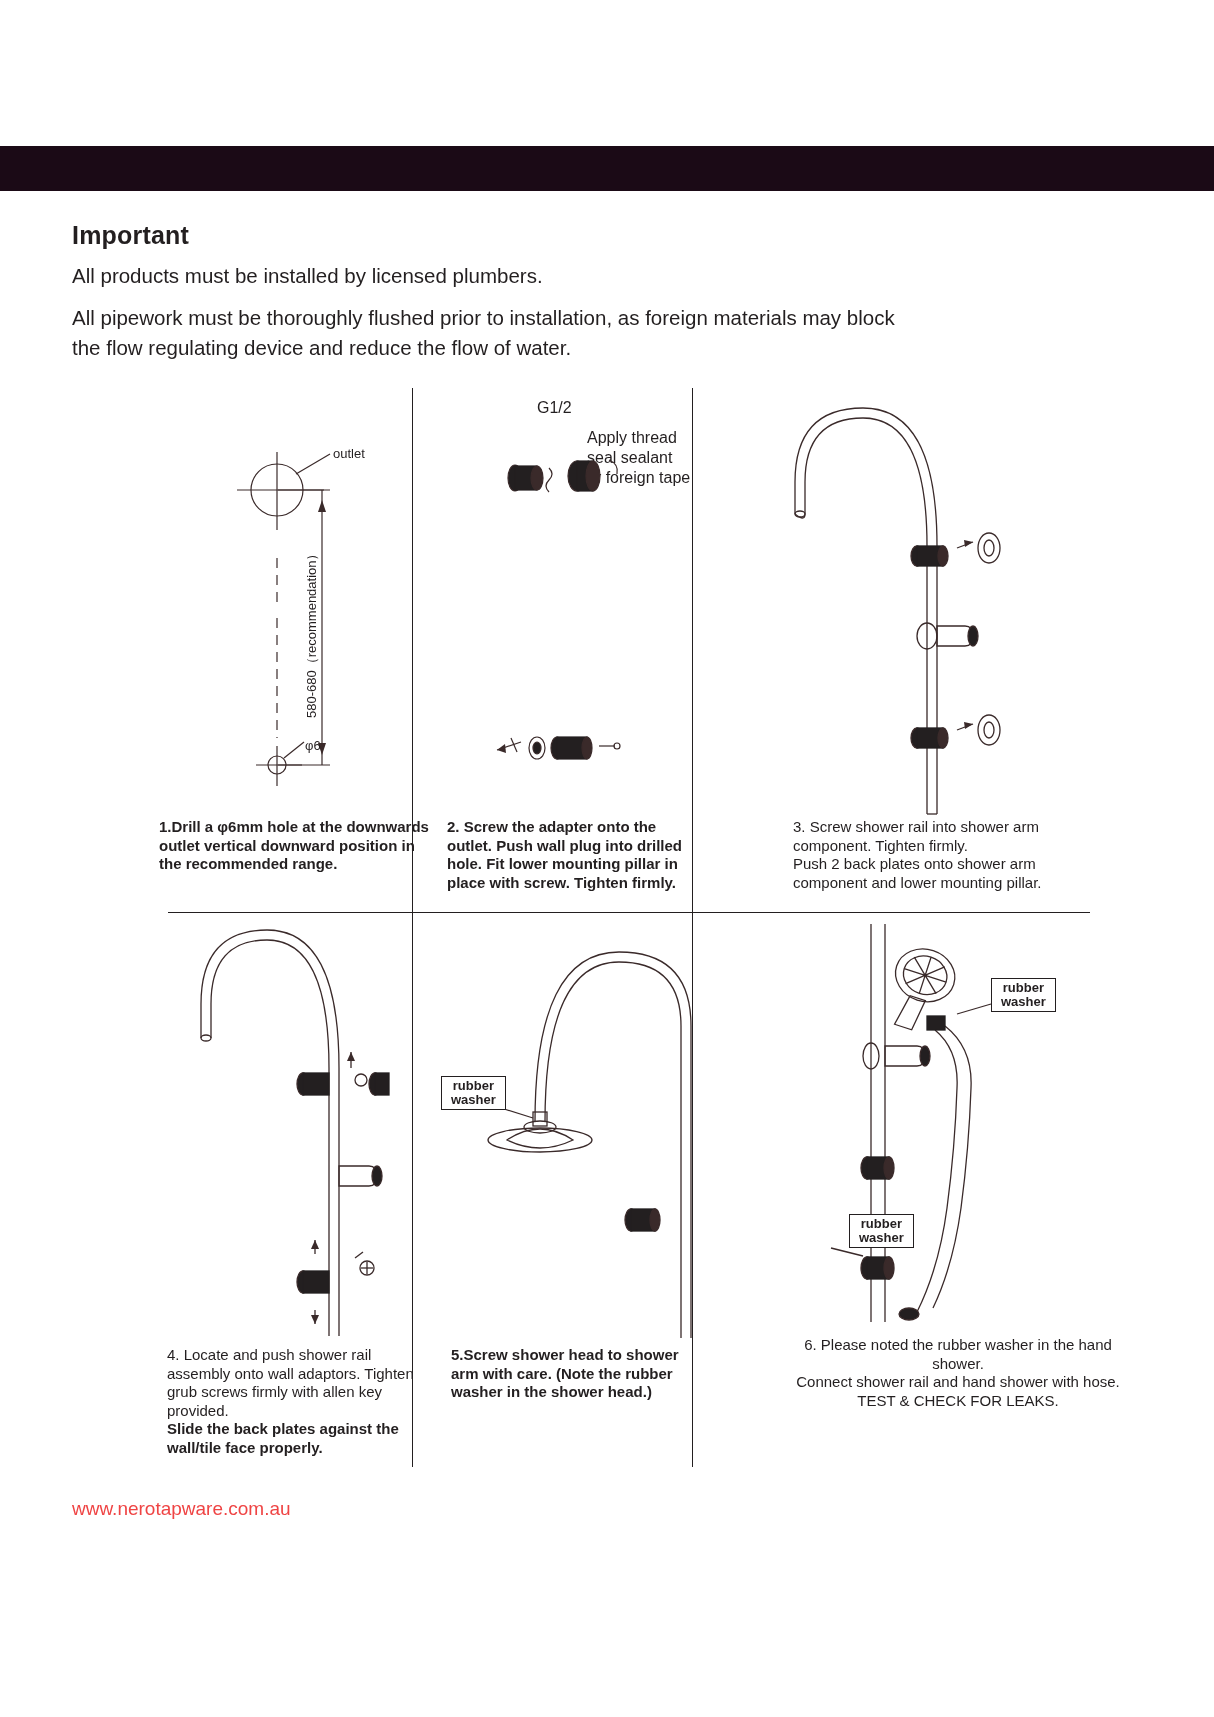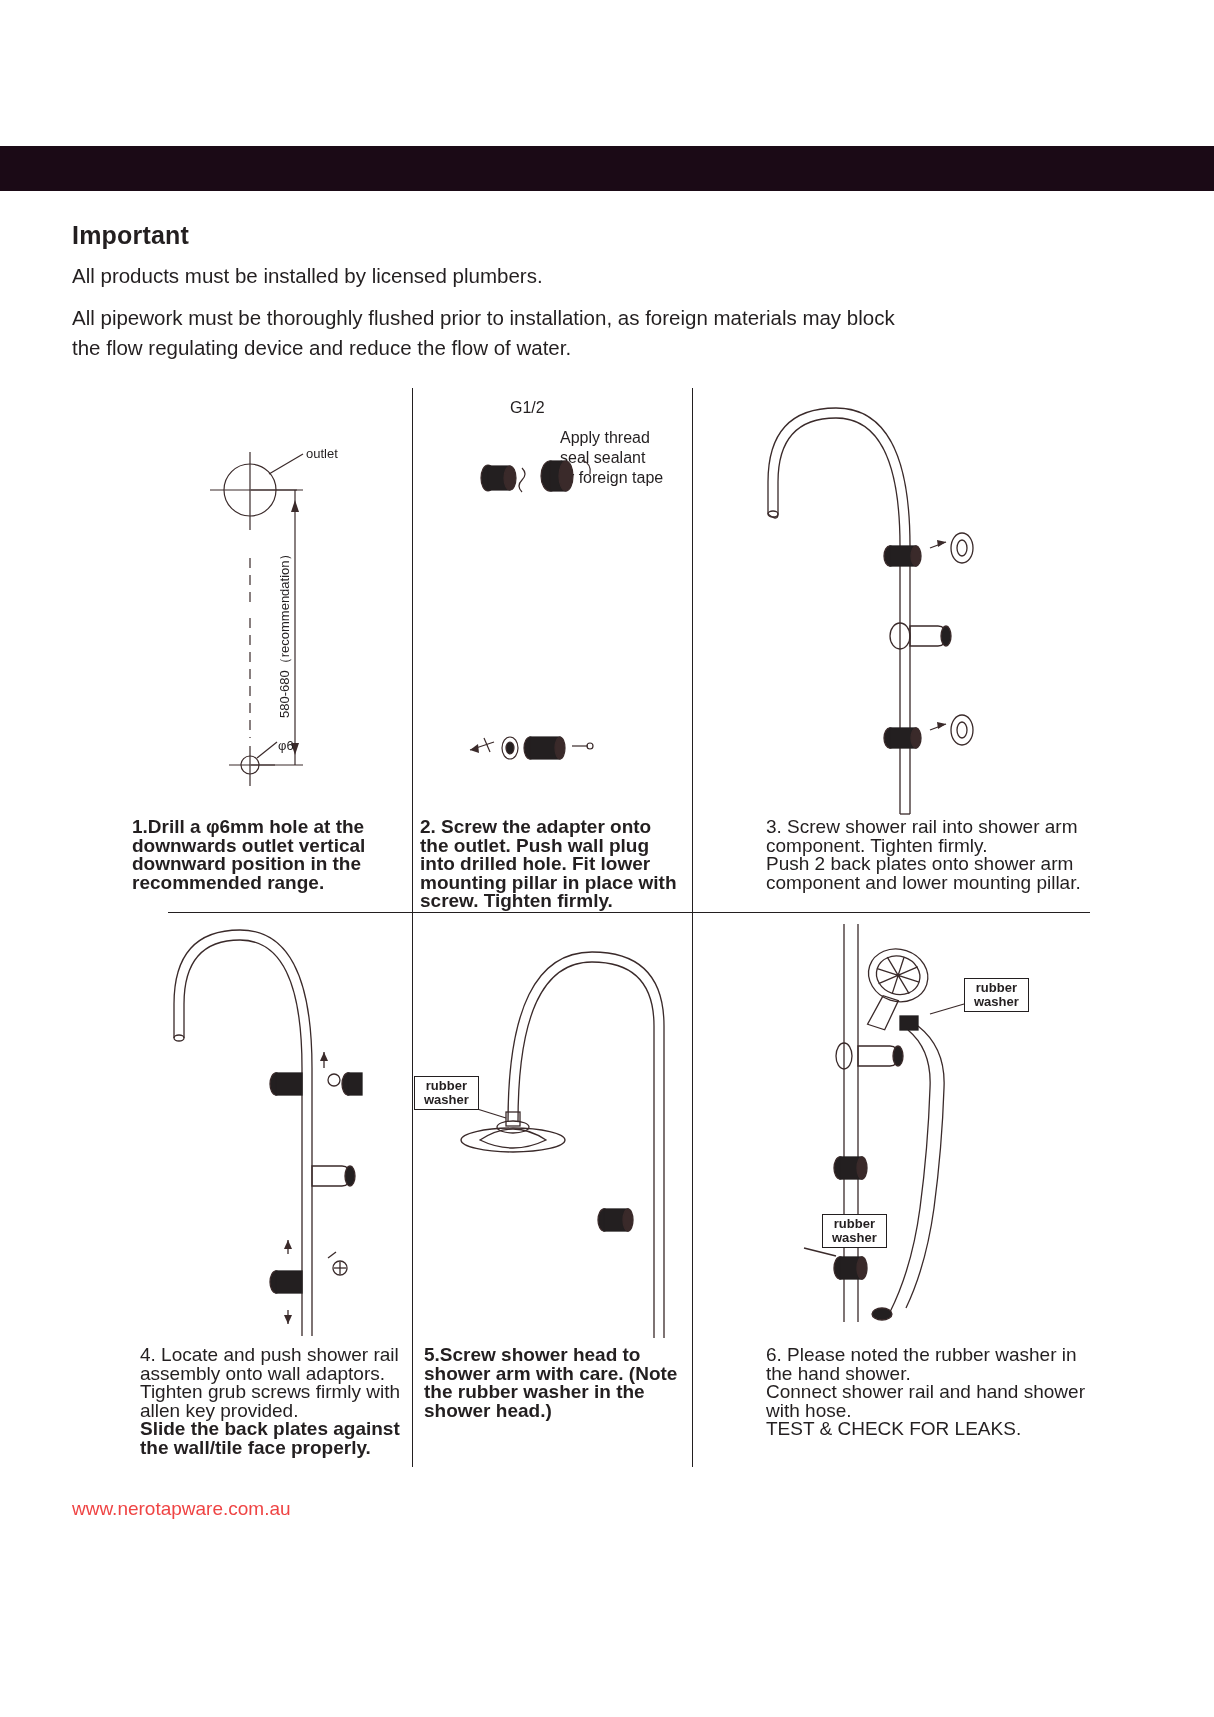--- a/index.html
+++ b/index.html
@@ -82,24 +82,25 @@
     position: absolute;
     height: 1px;
     background: #231f20;
   }
   .vline.v1 { left: 282px; top: 0; height: 1079px; }
   .vline.v2 { left: 562px; top: 0; height: 1079px; }
   .hline.h1 { left: 38px; top: 524px; width: 922px; }
 
   .cell {
     position: absolute;
+    margin-left: 27px;
   }
   .caption {
     position: absolute;
-    font-size: 19px;
+    font-size: 15px;
     line-height: 18.5px;
     font-weight: bold;
     color: #231f20;
   }
   .caption.reg {
     font-weight: normal;
   }
   .caption .bold-line { font-weight: bold; display: block; }
 
   .art {
@@ -392,21 +393,21 @@
             <line x1="198" y1="96" x2="232" y2="86"></line>
             <line x1="104" y1="338" x2="72" y2="330"></line>
           </g>
         </svg>
       </div>
       <div class="callout" style="left:272px; top:66px; white-space:pre;">rubber
 washer</div>
       <div class="callout" style="left:130px; top:302px; white-space:pre;">rubber
 washer</div>
 
-      <div class="caption reg" style="left:74px; top:434px; width:330px; white-space:pre-line;">6. Please noted the rubber washer in the hand shower.
+      <div class="caption reg" style="left:74px; top:424px; width:330px; white-space:pre-line;text-align:center;">6. Please noted the rubber washer in the hand shower.
 Connect shower rail and hand shower with hose.
 TEST &amp; CHECK FOR LEAKS.</div>
     </div>
   </div>
 
   <div class="footer">www.nerotapware.com.au</div>
 
 </div>
 
 </body></html>

